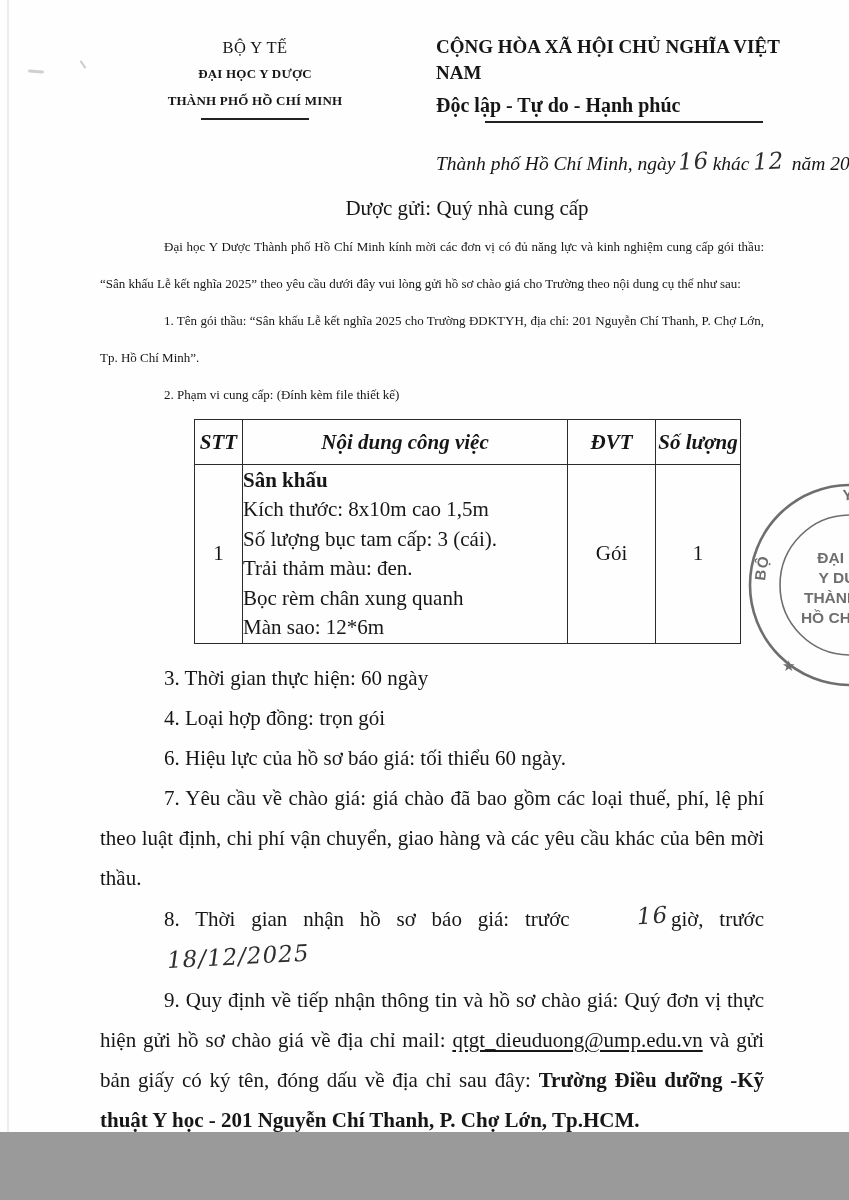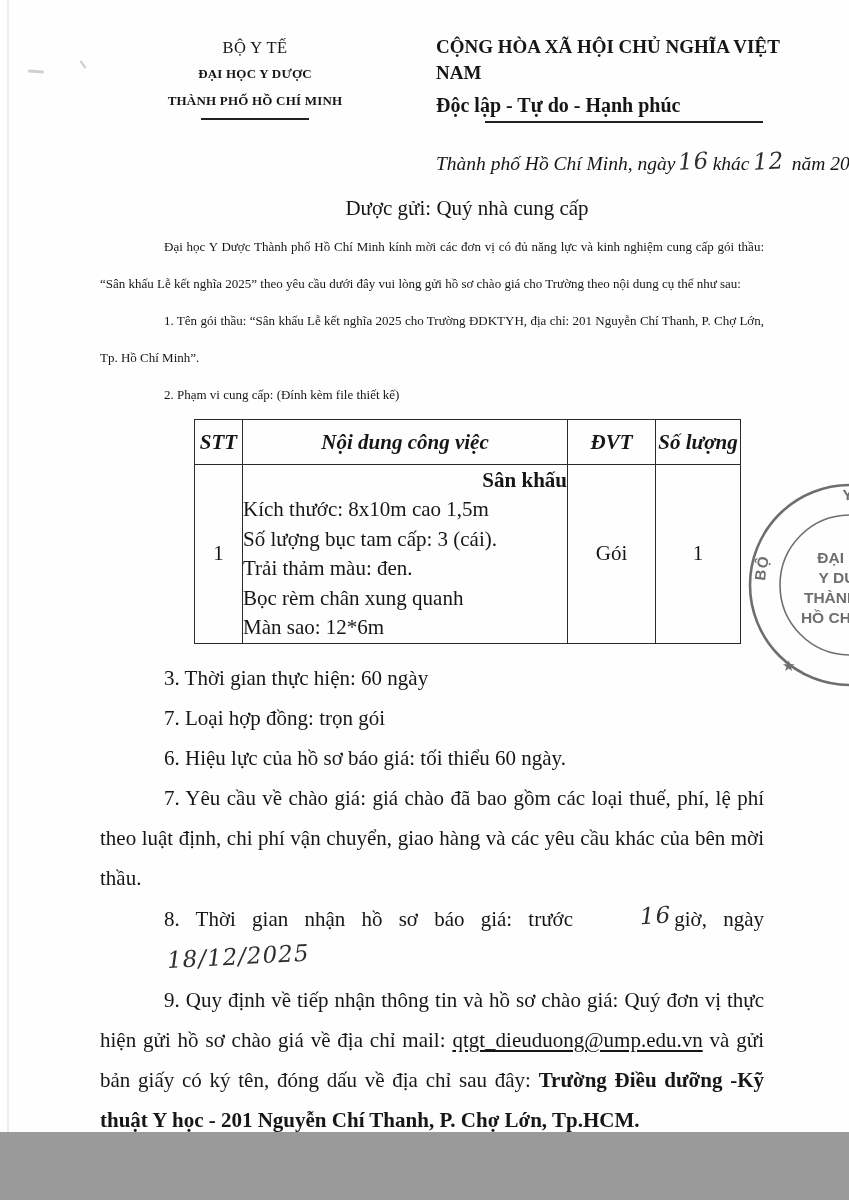--- a/index.html
+++ b/index.html
@@ -40,21 +40,21 @@
   
   table.quote{
     border-collapse:collapse;margin:6px 0 0 94px;table-layout:fixed;width:542px;
     font-size:21px;
   }
   table.quote td,table.quote th{border:1.7px solid #2b2b2b;padding:0;vertical-align:middle;}
   th.c-stt{width:47px;} th.c-noi{width:324px;} th.c-dvt{width:87px;} th.c-sl{width:84px;}
   table.quote th{font-weight:bold;text-align:center;height:44px;font-size:21px;font-style:italic;}
   td.cell-center{text-align:center;}
   td.cell-content{padding:6px 8px 6px 12px;}
-  .row-title{font-weight:bold;text-align:right;line-height:30px;font-family:Liberation Serif, serif;}
+  .row-title{font-weight:bold;text-align:left;line-height:30px;font-family:Liberation Serif, serif;}
   .row-line{line-height:29.5px;text-align:left;}
 
   .blockB{font-size:21px;line-height:40px;text-align:justify;margin-top:14px;}
   .blockB p{margin:0;text-indent:64px;}
   .mt6{margin-top:6px;} .mt2{margin-top:2px;}
   .u{text-decoration:underline;text-underline-offset:3px;}
   .b{font-weight:bold;}
 
   
   .stamp{position:absolute;left:740px;top:475px;width:220px;height:220px;opacity:.82;}
@@ -114,24 +114,24 @@
             <div class="row-line">Màn sao: 12*6m</div>
           </td>
           <td class="cell-center">Gói</td>
           <td class="cell-center">1</td>
         </tr>
       </tbody>
     </table>
 
     <div class="blockB">
       <p>3. Thời gian thực hiện: 60 ngày</p>
-      <p>7. Loại hợp đồng: trọn gói</p>
+      <p>4. Loại hợp đồng: trọn gói</p>
       <p>6. Hiệu lực của hồ sơ báo giá: tối thiểu 60 ngày.</p>
       <p class="mt6">7. Yêu cầu về chào giá: giá chào đã bao gồm các loại thuế, phí, lệ phí theo luật định, chi phí vận chuyển, giao hàng và các yêu cầu khác của bên mời thầu.</p>
-      <p><span>8. Thời gian nhận hồ sơ báo giá: trước</span><span class="hand">16</span><span>giờ, ngày</span><span class="hand">18/12/2025</span></p>
+      <p><span>8. Thời gian nhận hồ sơ báo giá: trước</span><span class="hand">16</span><span>giờ, trước</span><span class="hand">18/12/2025</span></p>
       <p class="mt2"><span>9. Quy định về tiếp nhận thông tin và hồ sơ chào giá: Quý đơn vị thực hiện gửi hồ sơ chào giá về địa chỉ mail: </span><span class="u">qtgt_dieuduong@ump.edu.vn</span><span> và gửi bản giấy có ký tên, đóng dấu về địa chỉ sau đây: </span><span class="b">Trường Điều dưỡng -Kỹ thuật Y học - 201 Nguyễn Chí Thanh, P. Chợ Lớn, Tp.HCM.</span></p>
     </div>
   </div>
 
   <svg class="stamp" viewBox="0 0 220 220">
     <circle cx="110" cy="110" r="100" fill="none" stroke="#4f4f4f" stroke-width="2.6"></circle>
     <circle cx="110" cy="110" r="70" fill="none" stroke="#4f4f4f" stroke-width="1.6"></circle>
     <defs>
       <path id="ringArc" d="M 25 110 A 85 85 0 0 1 195 110" fill="none"></path>
     </defs>

